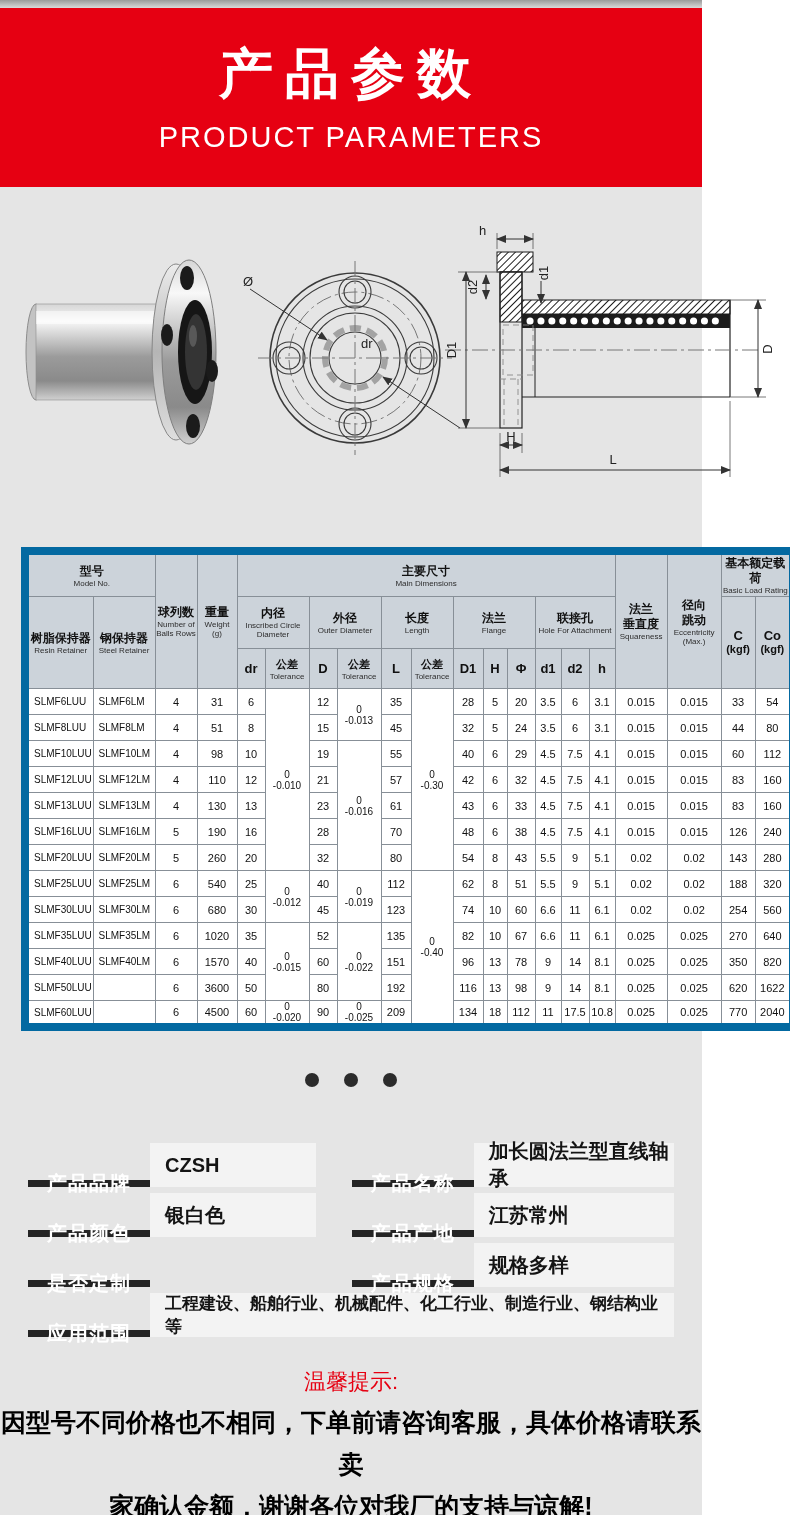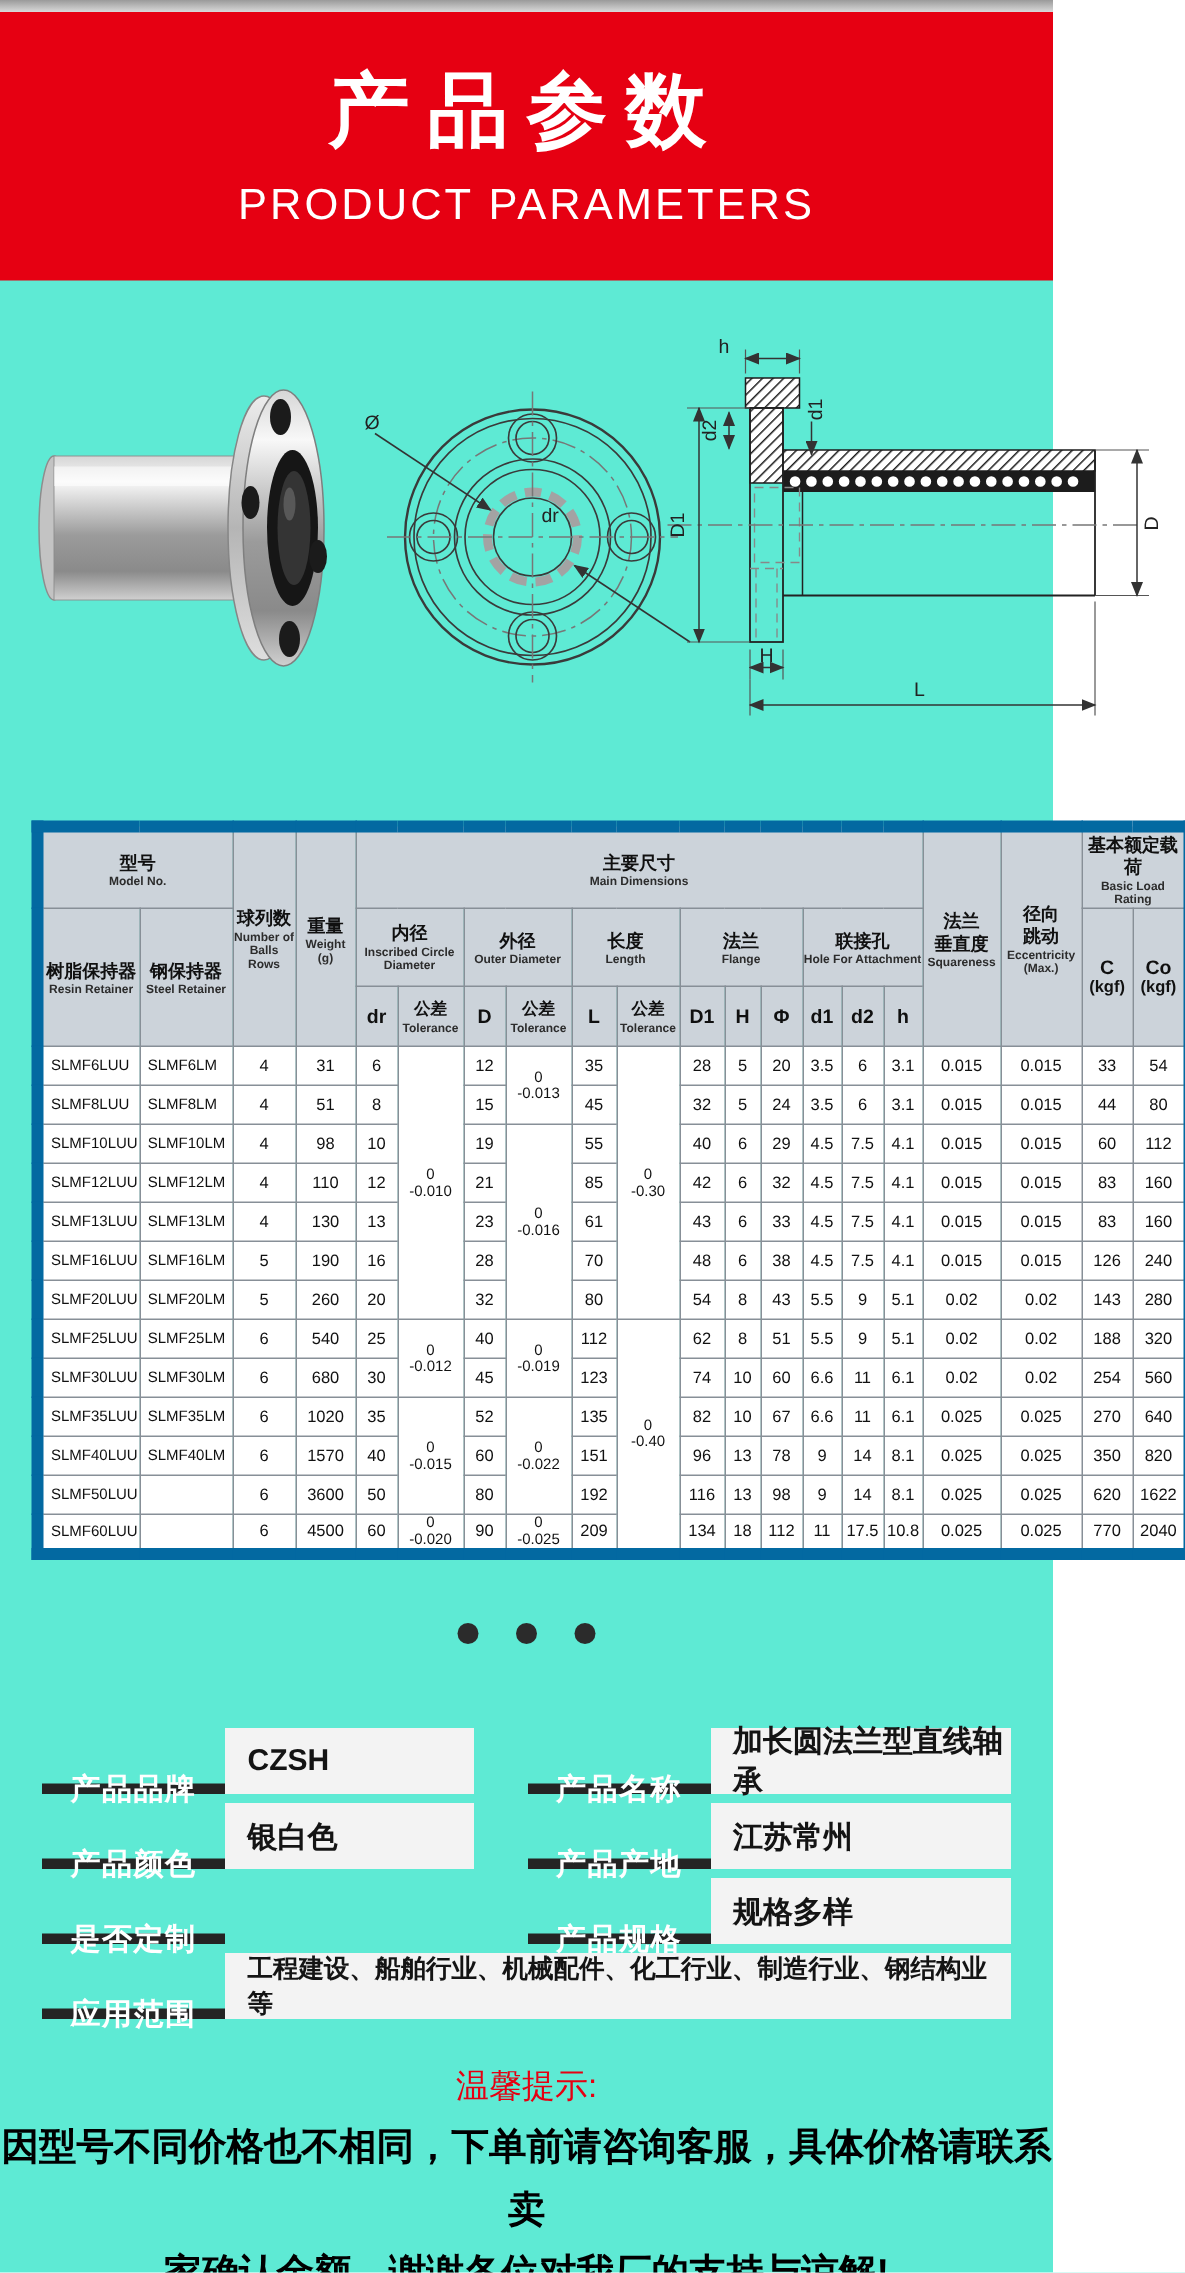--- a/index.html
+++ b/index.html
@@ -1,19 +1,19 @@
 <!DOCTYPE html>
 <html><head>
 <meta charset="utf-8">
 <style>
   * { margin:0; padding:0; box-sizing:border-box; }
   html,body { background:#fff; }
   body { width:790px; height:1515px; overflow:hidden; margin:0 auto;
          font-family:"Liberation Sans","DejaVu Sans",sans-serif; }
-  .page { position:relative; width:702px; height:1515px; background:#5eead4; }
+  .page { position:relative; width:702px; height:1515px; background:#e5e5e5; }
 
   
   .top-strip { height:8px; background:linear-gradient(#9a9a9a,#d9d9d9); }
 
   
   .banner { height:179px; background:#e60012; color:#fff; text-align:center; }
   .banner h1 { font-size:54px; font-weight:bold; letter-spacing:12px; padding-top:30px; }
   .banner .sub { font-size:29px; font-weight:400; letter-spacing:2px; margin-top:10px; }
 
   
@@ -27,21 +27,21 @@
 
   
   .table-wrap { padding:0 21px; margin-top:2px; }
   table.spec { border-collapse:collapse; table-layout:fixed; width:768px; border:8px solid #0369a1; }
   table.spec th { background:#ccd3da; border:1px solid #878f97; padding:1px 0; vertical-align:middle; text-align:center; }
   table.spec td { background:#fff; border:1px solid #878f97; height:26px; font-size:11px; color:#111;
                   text-align:center; vertical-align:middle; }
   table.spec td.model { text-align:left; padding-left:5px; font-size:10px; }
   table.spec td.tol div { font-size:10px; line-height:11px; }
   .zh  { font-size:12px; font-weight:bold; color:#101010; line-height:15px; }
-  .en  { font-size:8px;  font-weight:bold; color:#2c2c2c; line-height:9px;text-align:center; }
+  .en  { font-size:8px;  font-weight:normal; color:#2c2c2c; line-height:9px;text-align:center; }
   .sym { font-size:13px; font-weight:bold; color:#101010; line-height:14px; }
   .unit{ font-size:11px; font-weight:bold; color:#101010; line-height:13px; }
 
   
   .dots { display:flex; justify-content:center; gap:25px; margin-top:42px; }
   .dot  { width:14px; height:14px; border-radius:50%; background:#2b2b2b; }
 
   
   .info { padding:0 28px; margin-top:56px; }
   .info-cols { display:flex; gap:36px; }
@@ -394,21 +394,21 @@
             <td>60</td>
             <td>112</td>
           </tr>
           <tr>
             <td class="model">SLMF12LUU</td>
             <td class="model">SLMF12LM</td>
             <td>4</td>
             <td>110</td>
             <td>12</td>
             <td>21</td>
-            <td>85</td>
+            <td>57</td>
             <td>42</td>
             <td>6</td>
             <td>32</td>
             <td>4.5</td>
             <td>7.5</td>
             <td>4.1</td>
             <td>0.015</td>
             <td>0.015</td>
             <td>83</td>
             <td>160</td>

